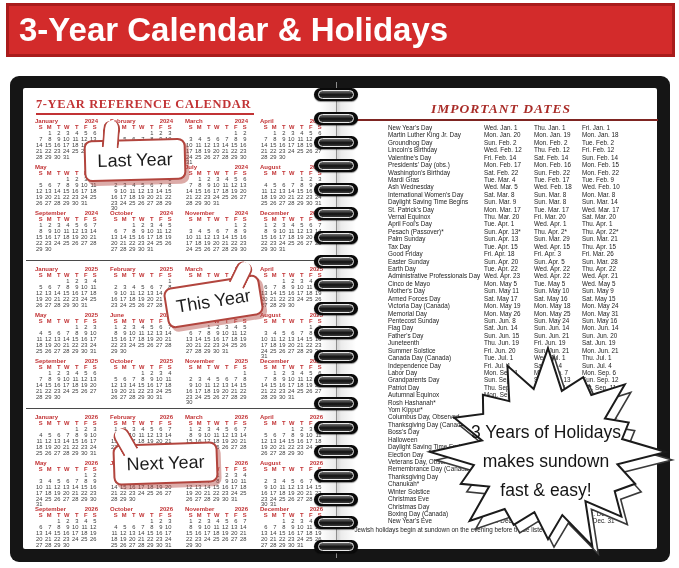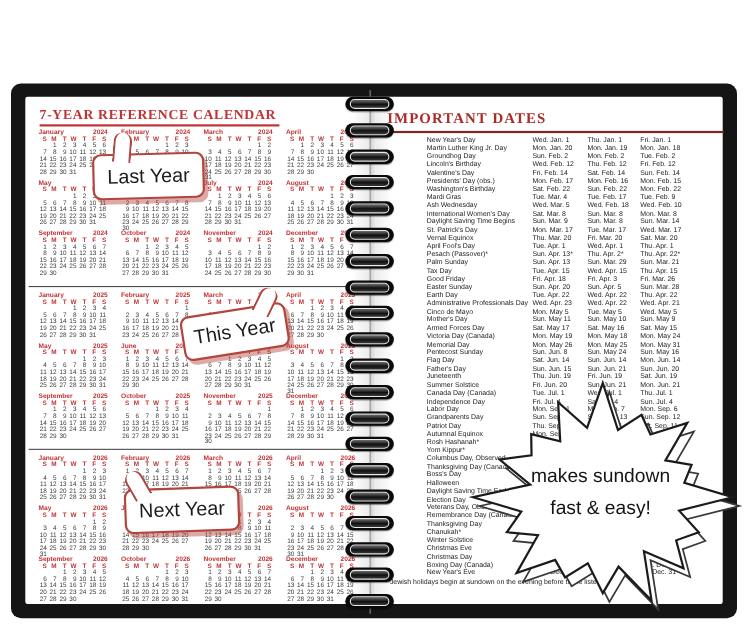--- a/index.html
+++ b/index.html
@@ -38,21 +38,21 @@
   .mm-head{display:flex;justify-content:space-between;font-size:6px;line-height:7px;
         color:#c23335;font-weight:bold;padding-right:3px;}
   .mm-grid{display:grid;grid-template-columns:repeat(7,9px);font-size:5.8px;line-height:5.9px;
         color:#3c3c3c;}
   .mm-grid span{text-align:right;padding-right:1.5px;}
   .mm-grid .dw{color:#c23335;font-weight:bold;}
   .block-divider{height:1px;background:#4a4a4a;margin:4px 4px 5px 0;}
 
   
   .page-right{position:absolute;left:352px;top:90px;width:306px;height:462px;z-index:2;}
-  .id-head{border-bottom:2px solid #7e2522;text-align:left;padding:9px 8px 2px 0;}
+  .id-head{border-bottom:2px solid #7e2522;text-align:center;padding:9px 8px 2px 0;font-style:italic;}
   .id-title{font-family:"Liberation Serif",serif;font-size:13.5px;font-weight:600;
         letter-spacing:1px;color:#a92c28;}
   .h-table{margin:3px 0 0 36px;}
   .hrow{display:grid;grid-template-columns:96px 50px 48px 1fr;white-space:nowrap;
         font-size:6.3px;line-height:7.42px;color:#222;}
   .hrow.hhead{font-family:"Liberation Serif",serif;color:#c23335;font-size:8.5px;
         line-height:10px;margin-bottom:1px;}
   .footnote{font-size:6.3px;line-height:8px;color:#222;margin-top:1px;white-space:nowrap;}
 
   
@@ -73,20 +73,23 @@
   .burst{position:absolute;left:420px;top:324px;width:258px;height:242px;z-index:7;}
   .burst svg{position:absolute;left:0;top:0;width:100%;height:100%;}
   .burst-text{position:absolute;left:0;right:6px;top:94px;text-align:center;color:#141414;
         font-size:17.5px;line-height:29px;}
 </style>
 </head>
 <body>
 
 <div class="stage">
 
+  <div class="banner">
+    <h1 class="banner-title">3-Year Calendar &amp; Holidays</h1>
+  </div>
 
   <div class="book">
     <div class="pages"></div>
   </div>
 
   <div class="page-left">
     <span class="pl-title">7-YEAR REFERENCE CALENDAR</span>
     <div id="three-year-calendar">
         <div class="year-block">
           <div class="month-row">
@@ -2223,18 +2226,19 @@
     <div class="tail"></div>
     <span class="co-label">Next Year</span>
   </div>
 
   <div class="burst">
     <svg viewBox="0 0 258 242">
       <polygon id="burst-shadow" points="134.0,32.2 147.8,74.9 169.2,61.2 177.3,79.0 210.8,68.4 190.9,102.5 214.7,106.6 208.1,123.0 252.0,136.0 203.4,148.2 221.2,167.8 200.7,175.2 207.4,200.6 171.4,185.2 178.3,230.0 148.3,199.1 134.0,223.2 120.4,196.1 99.7,208.9 90.7,193.0 55.6,205.0 75.1,170.6 46.8,167.8 59.9,149.0 16.0,136.0 68.0,124.5 40.2,101.8 69.2,97.9 68.9,78.7 95.3,85.1 93.4,49.7 119.7,72.9" fill="#ffffff" stroke="#3a3a3a" stroke-width="1.6"></polygon>
       <polygon id="burst-main" points="128.0,24.2 141.8,66.9 163.2,53.2 171.3,71.0 204.8,60.4 184.9,94.5 208.7,98.6 202.1,115.0 246.0,128.0 197.4,140.2 215.2,159.8 194.7,167.2 201.4,192.6 165.4,177.2 172.3,222.0 142.3,191.1 128.0,215.2 114.4,188.1 93.7,200.9 84.7,185.0 49.6,197.0 69.1,162.6 40.8,159.8 53.9,141.0 10.0,128.0 62.0,116.5 34.2,93.8 63.2,89.9 62.9,70.7 89.3,77.1 87.4,41.7 113.7,64.9" fill="#ffffff" stroke="#1b1b1b" stroke-width="2"></polygon>
     </svg>
     <div class="burst-text">
+      <div>3 Years of Holidays</div>
       <div>makes sundown</div>
       <div>fast &amp; easy!</div>
     </div>
   </div>
 
 </div>
 
 </body></html>

